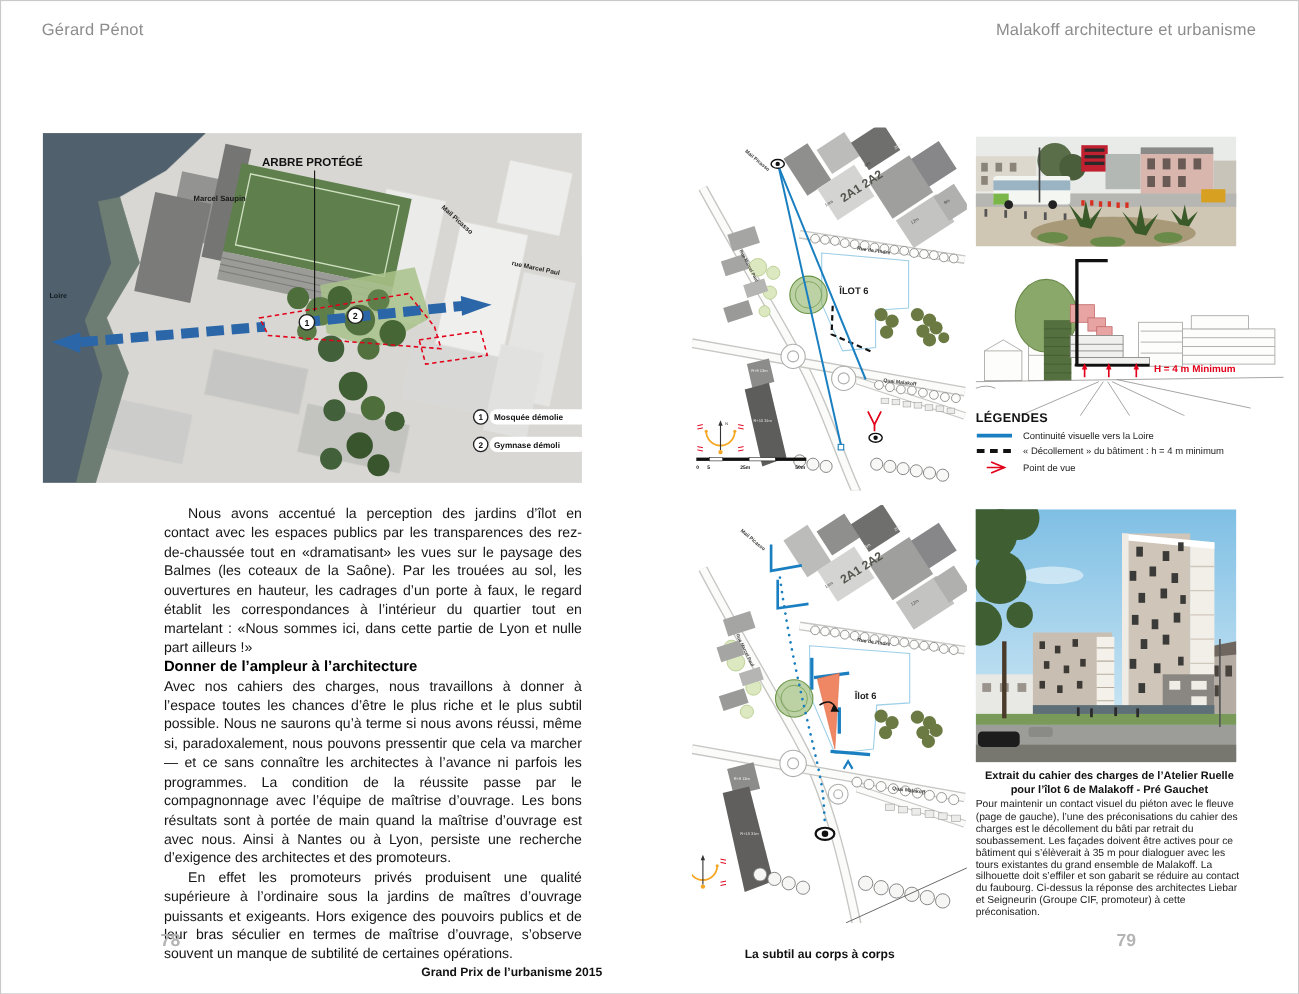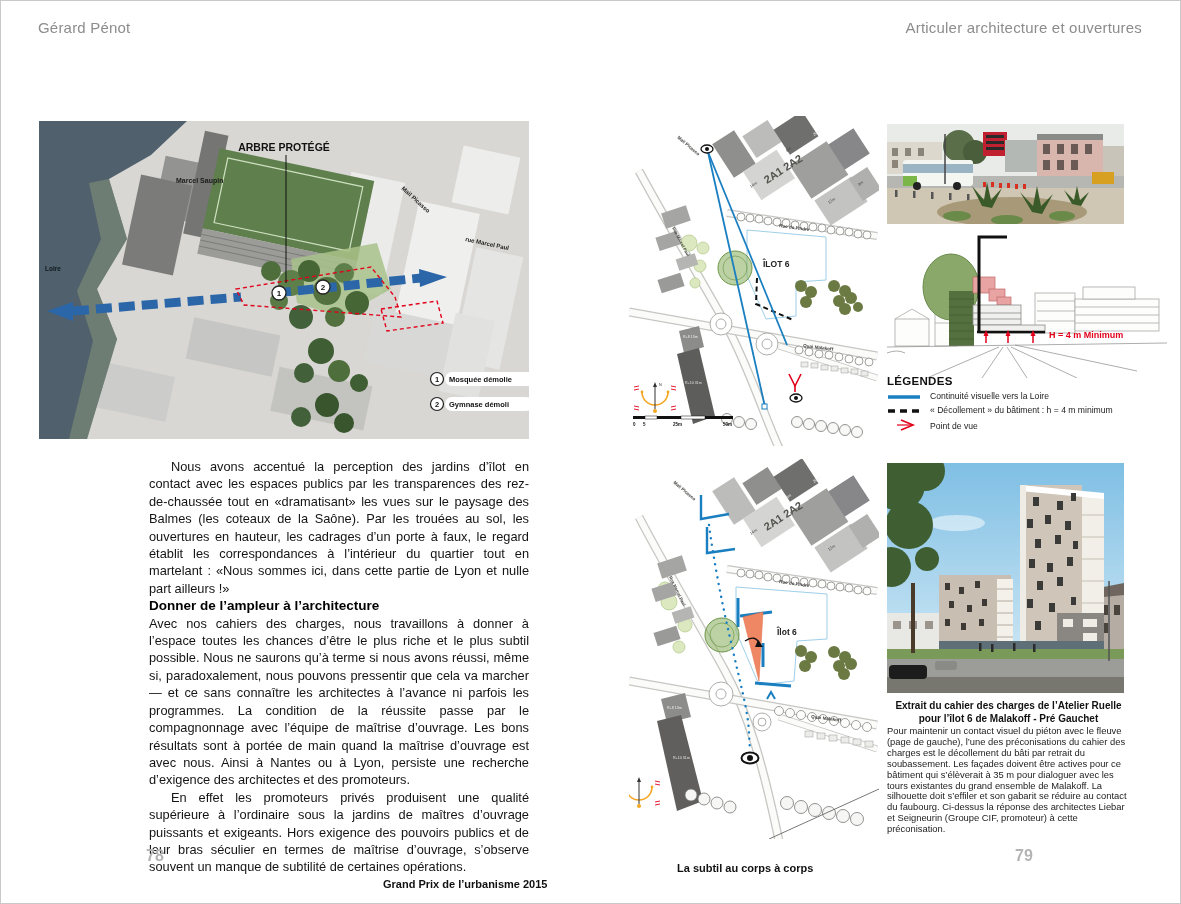--- a/index.html
+++ b/index.html
@@ -9,36 +9,36 @@
   .abs{position:absolute;}
   .runhead{font-size:15px;color:#8c8c8c;letter-spacing:.2px;text-align:center;}
   .pagenum{font-size:16px;font-weight:bold;color:#b4b4b4;}
   .footline{font-size:11px;font-weight:bold;color:#111;}
   .bodycol{width:380px;font-size:12.8px;line-height:17.4px;text-align:justify;color:#141414;}
   .bodycol p{margin:0;}
   .indent{text-indent:22px;}
   .subhead{font-size:13.5px;font-weight:bold;color:#000000;margin:10px 0 3px 0;text-indent:0;}
   .legendbox{width:252px;}
   .legendtitle{font-size:11.5px;font-weight:bold;color:#111;letter-spacing:.3px;}
-  .legendrow{display:flex;align-items:flex-end;margin-top:4px;font-size:8.6px;color:#222;}
+  .legendrow{display:flex;align-items:center;margin-top:4px;font-size:8.6px;color:#222;}
   .legendrow .sw{width:36px;flex:0 0 36px;margin-right:7px;}
   .caption{width:243px;}
   .caption .cap-title{font-size:10px;line-height:12.5px;font-weight:bold;color:#111;margin:0 0 1px 0;text-align:center;}
   .caption .cap-body{font-size:9.4px;line-height:10.9px;color:#222;margin:0;}
   figure{margin:0;}
   svg{display:block;}
   .maplabel{fill:#3c3c3a;}
 </style>
 </head>
 <body>
 
 <div id="spread">
 
   <div class="abs runhead" style="left:37px;top:18px;">Gérard Pénot</div>
-  <div class="abs runhead" style="right:38px;top:18px;">Articuler architecture et ouvertures</div>
+  <div class="abs runhead" style="right:38px;top:18px;">Malakoff architecture et urbanisme</div>
 
   <figure class="abs" style="left:38px;top:120px;border-radius:31px;">
     <svg viewBox="0 0 490 318" width="490" height="318">
       <rect width="490" height="318" fill="#d8d7d3"></rect>
       <g opacity="0.95">
         <rect x="300" y="55" width="55" height="115" fill="#ededeb" transform="rotate(12 327 112)"></rect>
         <rect x="365" y="85" width="62" height="140" fill="#f1f1ef" transform="rotate(12 396 155)"></rect>
         <rect x="425" y="130" width="48" height="115" fill="#e6e6e4" transform="rotate(12 449 187)"></rect>
         <rect x="418" y="30" width="58" height="58" fill="#efefed" transform="rotate(12 447 59)"></rect>
         <rect x="330" y="195" width="85" height="55" fill="#d9d9d6" transform="rotate(12 372 222)"></rect>

